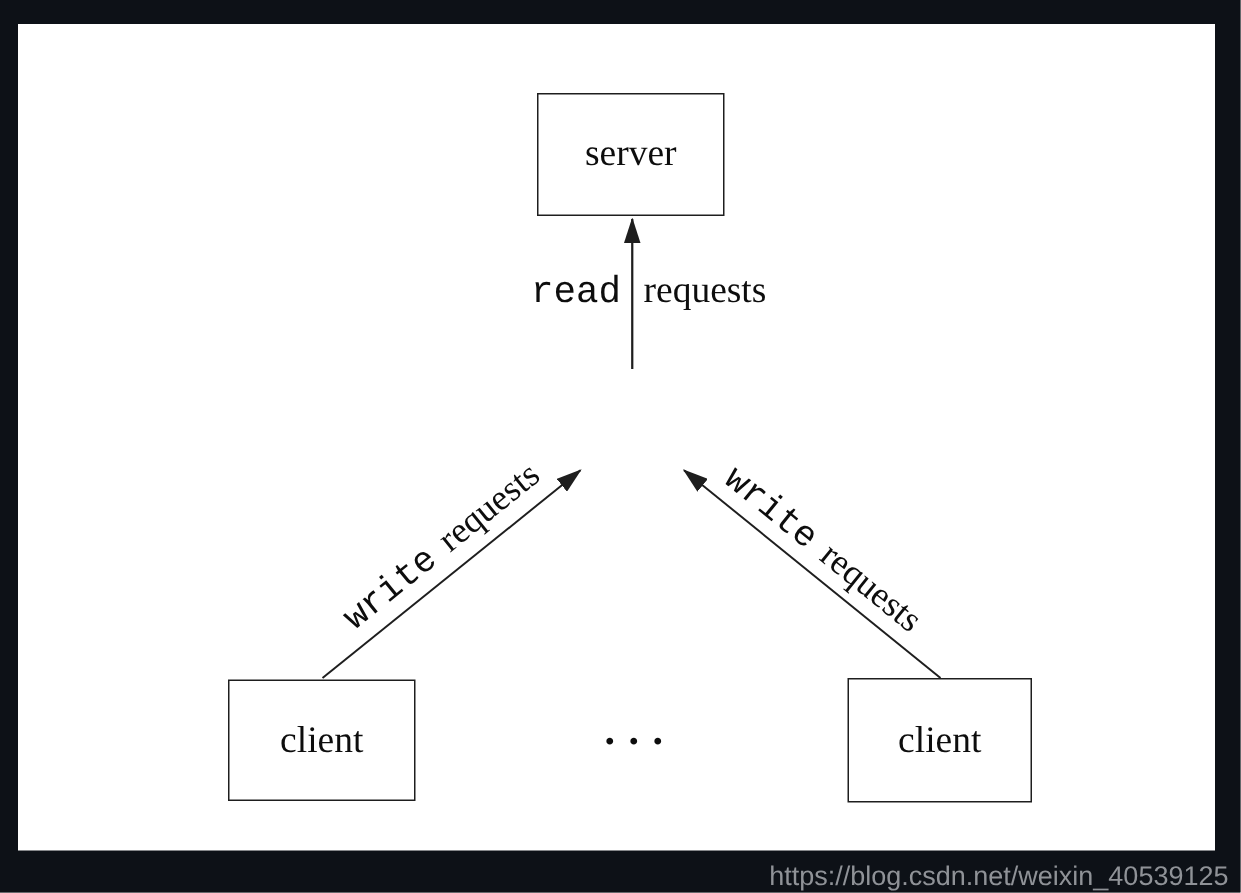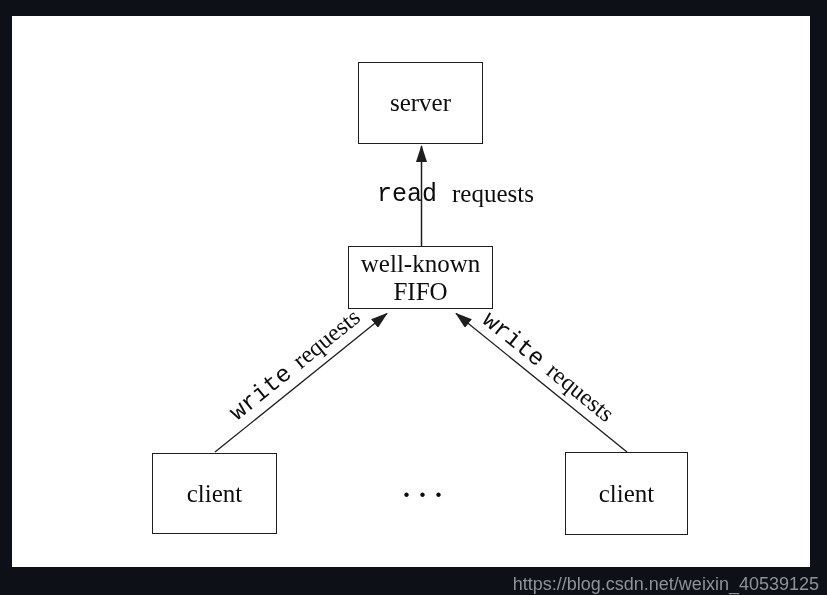--- a/index.html
+++ b/index.html
@@ -39,21 +39,21 @@
   }
   .node-server{left:346px;top:46px;width:125px;height:82px;}
   .node-fifo{left:336px;top:230px;width:145px;height:63px;}
   .node-client-left{left:140px;top:437px;width:125px;height:81px;}
   .node-client-right{left:553px;top:436px;width:123px;height:83px;}
 
   .mono{font-family:"Liberation Mono","DejaVu Sans Mono",monospace;}
 
   .read-word{
     position:absolute;top:164px;
-    font-size:25px;color:var(--text);white-space:nowrap;margin-left:23px;
+    font-size:25px;color:var(--text);white-space:nowrap;
   }
   .read-mono{left:402px;transform:translateX(-100%);}
   .read-rest{left:417px;}
 
   .write-label{
     position:absolute;
     font-size:24px;color:var(--text);white-space:nowrap;
     display:flex;gap:10px;align-items:baseline;
   }
   .write-left{
@@ -100,24 +100,20 @@
 
       <line x1="203" y1="436" x2="375" y2="297.5" stroke="#1e1e1e" stroke-width="1.3" marker-end="url(#arrowhead)"></line>
 
       <line x1="615" y1="436" x2="444" y2="297.5" stroke="#1e1e1e" stroke-width="1.3" marker-end="url(#arrowhead)"></line>
     </svg>
 
     <div class="node node-server">
       <span>server</span>
     </div>
 
-    <div class="node node-fifo">
-      <span>well-known</span>
-      <span>FIFO</span>
-    </div>
 
     <div class="node node-client-left">
       <span>client</span>
     </div>
 
     <div class="node node-client-right">
       <span>client</span>
     </div>
 
     <span class="read-word read-mono mono">read</span>

